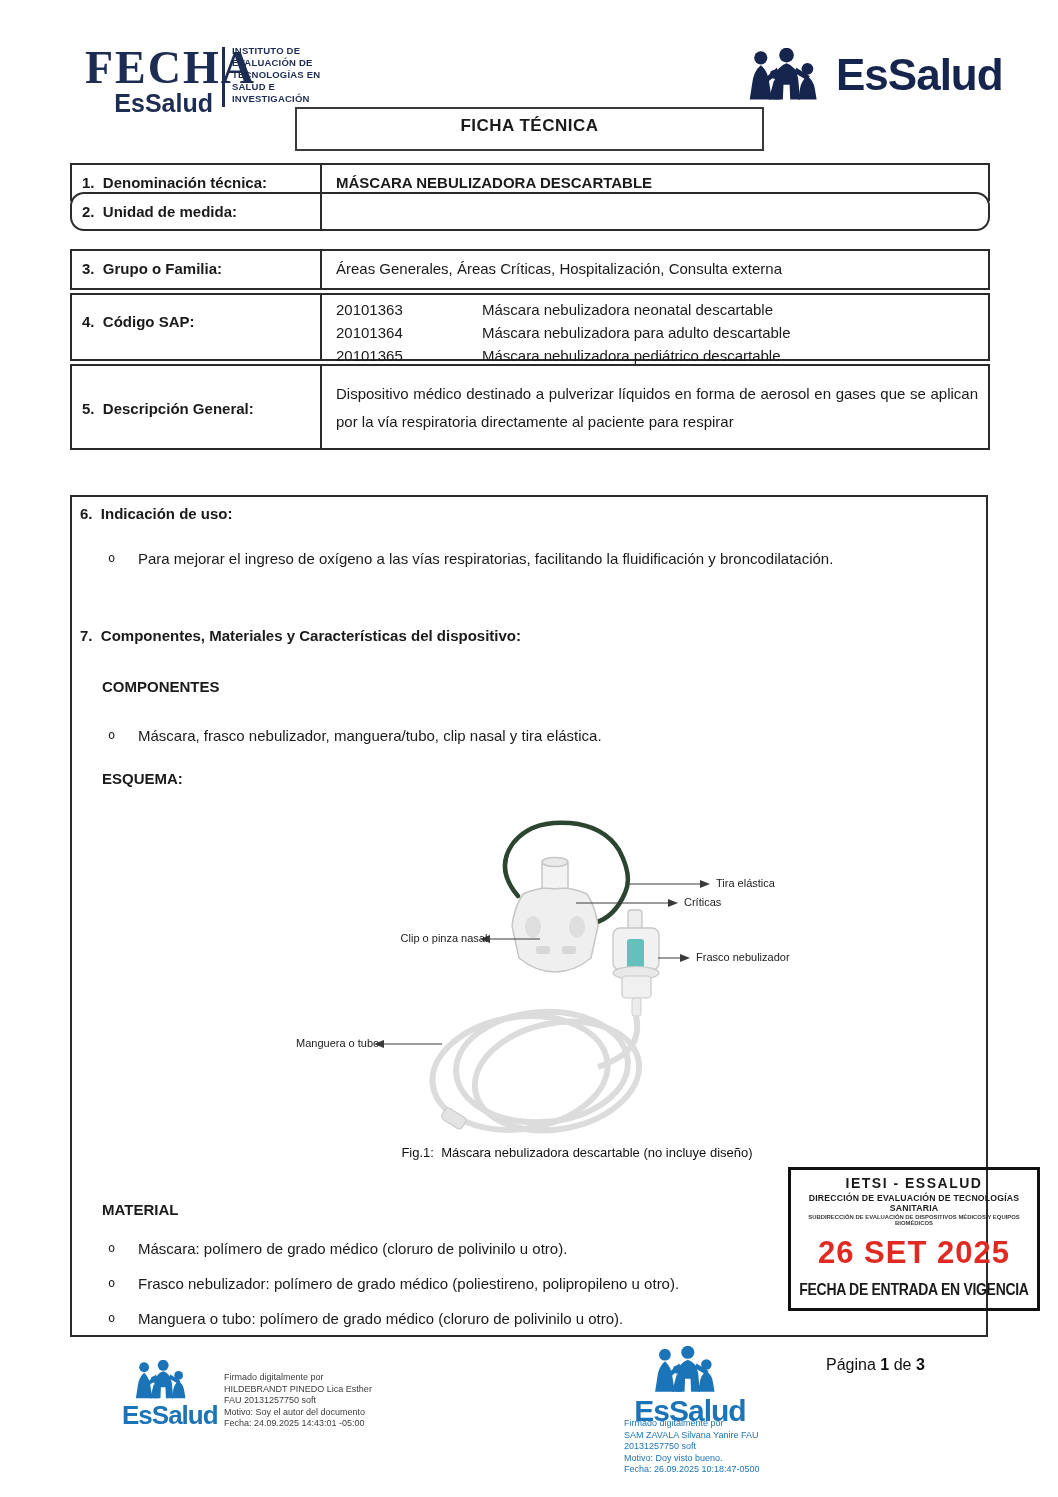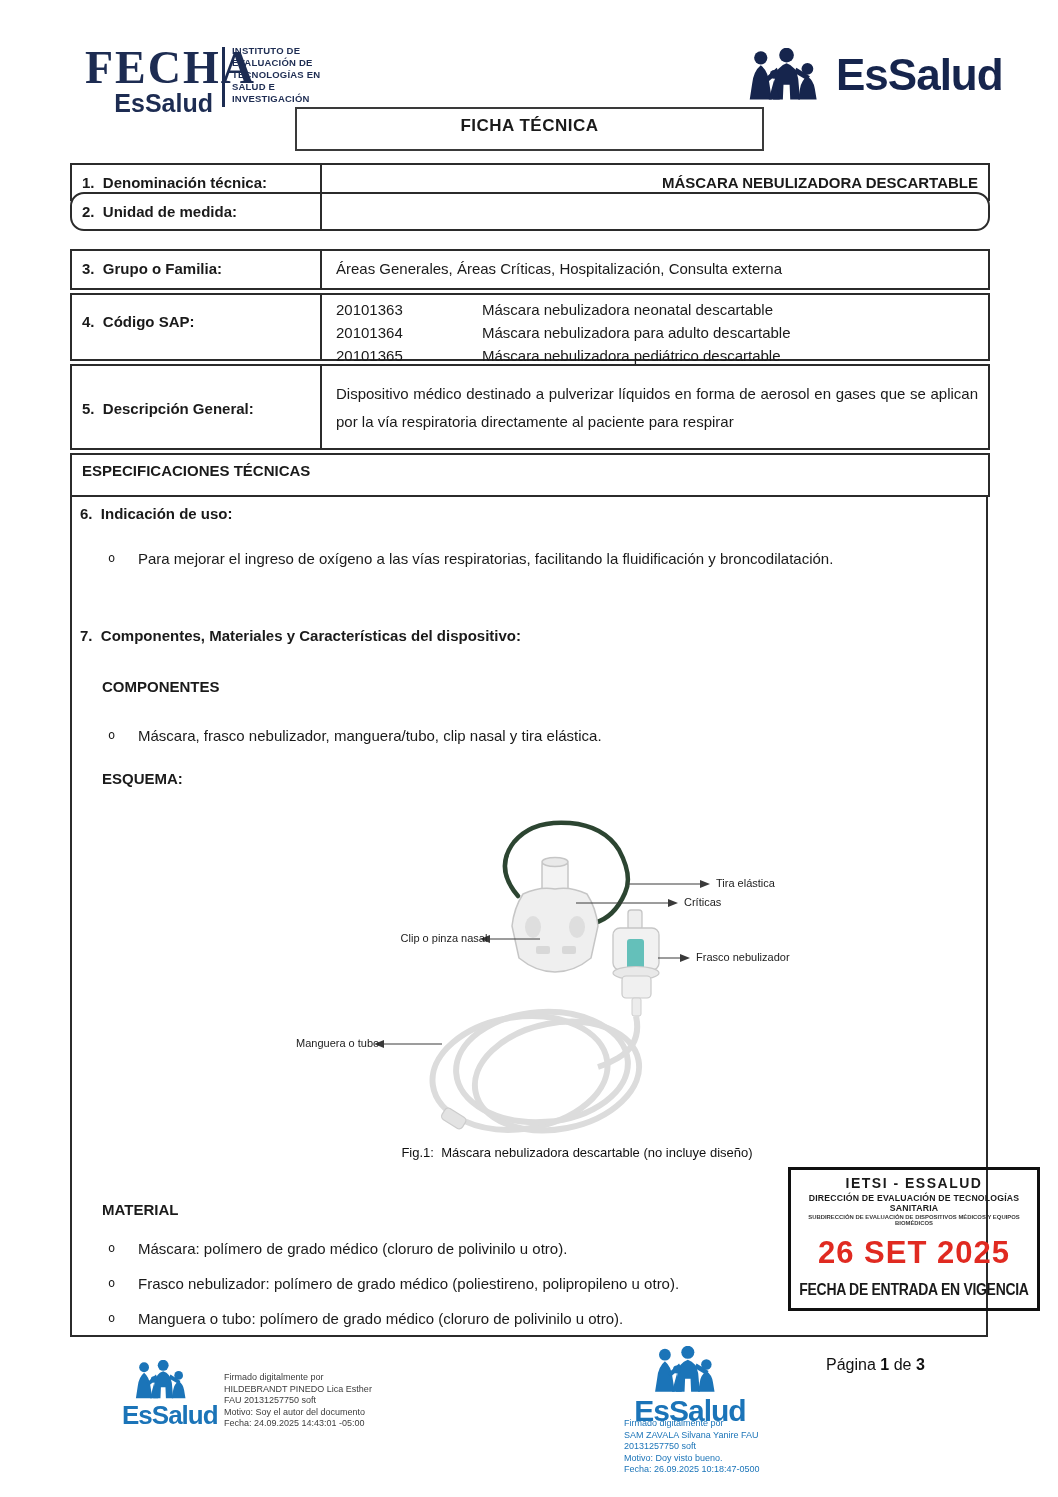--- a/index.html
+++ b/index.html
@@ -14,21 +14,21 @@
   .ietsi-brand{font-weight:bold;font-size:25px;color:#1d2c52;line-height:1;}
   .ietsi-bar{width:3px;height:60px;background:#1d2c52;}
   .ietsi-tagline{font-size:9.5px;font-weight:bold;color:#1d2c52;line-height:1.25;letter-spacing:.2px;}
   .essalud-wordmark{font-weight:bold;color:#16254d;letter-spacing:-1px;}
   .title-box{border:2px solid #3a3a3a;width:465px;height:40px;text-align:center;}
   .title-box span{font-size:17px;font-weight:bold;letter-spacing:.5px;display:inline-block;margin-top:7px;}
   
   .trow{border:2px solid #2b2b2b;display:flex;background:#fff;}
   .tlabel{width:250px;border-right:2px solid #2b2b2b;padding:9px 6px 6px 10px;font-weight:bold;font-size:15px;box-sizing:border-box;}
   .tvalue{flex:1;padding:9px 10px 6px 14px;font-size:15px;box-sizing:border-box;}
-  .bold{font-weight:bold;text-align:right;}
+  .bold{font-weight:bold;}
   .sapline{display:flex;line-height:23px;}
   .sapcode{width:146px;}
   .section-row{border:2px solid #2b2b2b;padding:7px 10px;font-weight:bold;font-size:15px;background:#fff;}
   .bigbox{border:2px solid #2b2b2b;background:#fff;}
   .h-num{font-weight:bold;font-size:15px;}
   .h-sub{font-weight:bold;font-size:15px;}
   .bullet-o{font-family:"DejaVu Sans Mono", monospace;font-size:12px;}
   .body-txt{font-size:15px;line-height:24px;}
   .just{text-align:justify;border-radius:26px;}
   
@@ -120,21 +120,20 @@
         <span>Máscara nebulizadora pediátrico descartable</span>
       </div>
     </div>
   </div>
 
   <div class="abs trow" style="left:70px;top:364px;width:916px;height:82px;">
     <div class="tlabel" style="padding-top:34px;">5.&nbsp;&nbsp;Descripción General:</div>
     <div class="tvalue body-txt just" style="padding-top:14px;line-height:28px;">Dispositivo médico destinado a pulverizar líquidos en forma de aerosol en gases que se aplican por la vía respiratoria directamente al paciente para respirar</div>
   </div>
 
-  <div class="abs section-row" style="left:70px;top:453px;width:896px;height:26px;">ESPECIFICACIONES TÉCNICAS</div>
 
   <div class="abs bigbox" style="left:70px;top:495px;width:914px;height:838px;">
 
     <div class="abs h-num" style="left:8px;top:8px;">6.&nbsp;&nbsp;Indicación de uso:</div>
 
     <div class="abs bullet-o" style="left:36px;top:54px;">o</div>
     <div class="abs body-txt just" style="left:66px;top:50px;width:802px;">Para mejorar el ingreso de oxígeno a las vías respiratorias, facilitando la fluidificación y broncodilatación.</div>
 
     <div class="abs h-num" style="left:8px;top:130px;">7.&nbsp;&nbsp;Componentes, Materiales y Características del dispositivo:</div>
 

